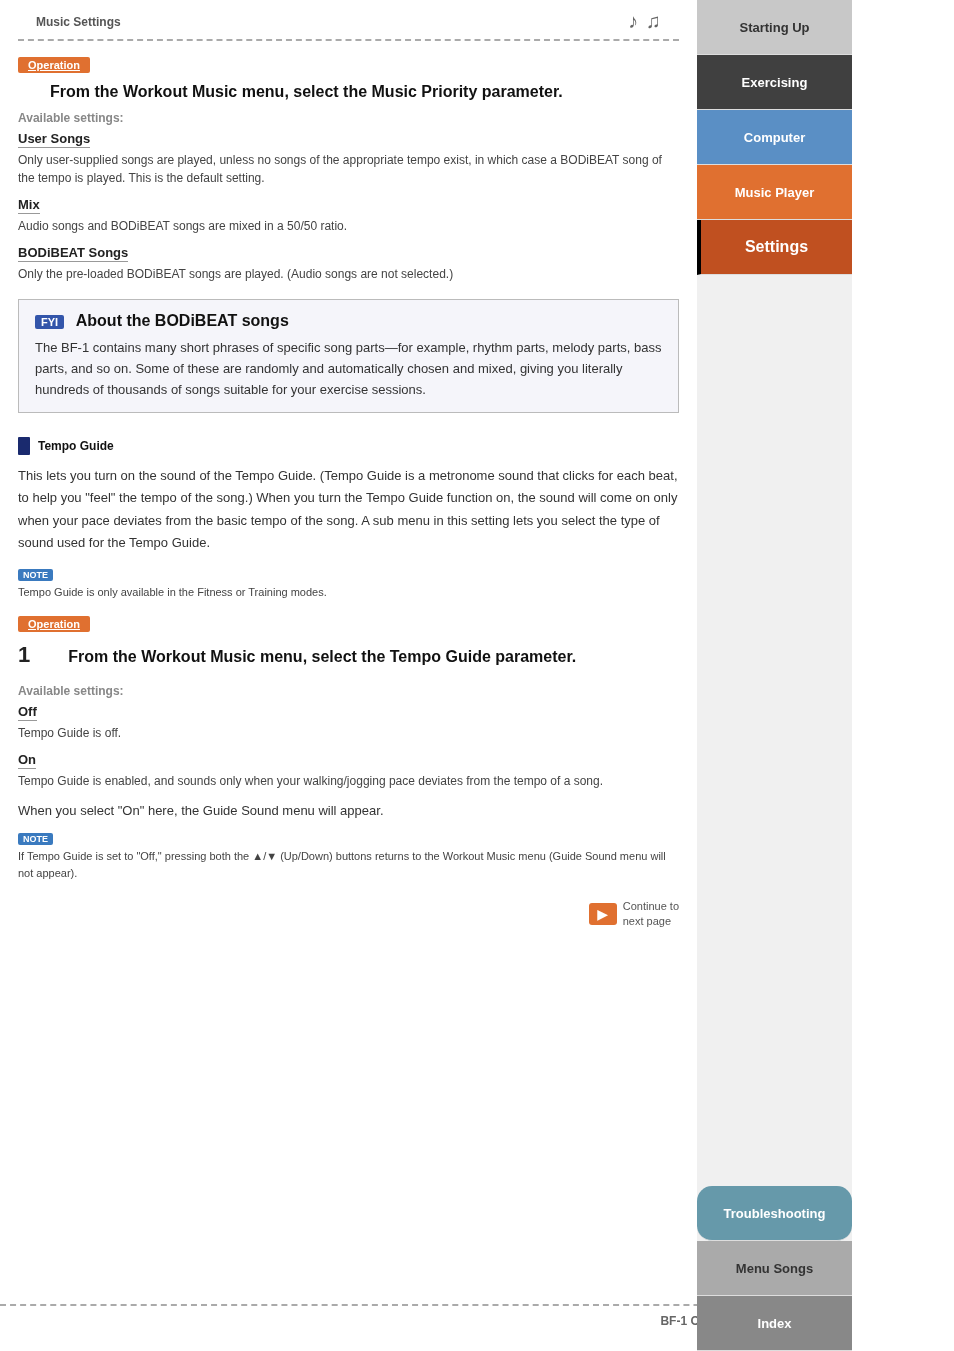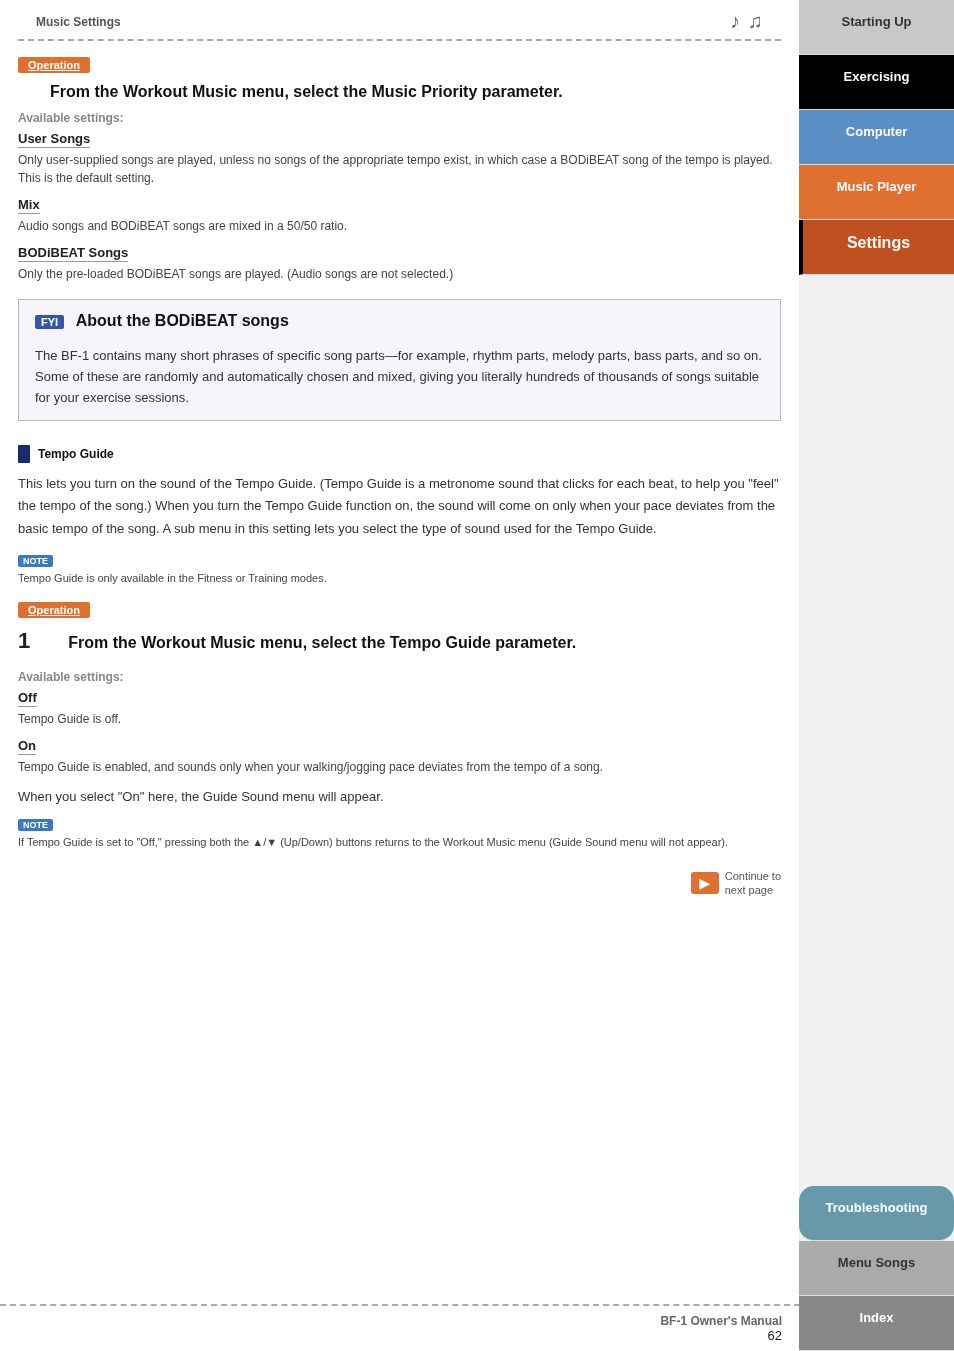--- a/index.html
+++ b/index.html
@@ -8,21 +8,21 @@
       font-size: 13px;
       background: #fff;
       color: #222;
       width: 954px;
       min-height: 1351px;
       position: relative;
     }
 
     .page-wrapper {
       display: flex;
-      width: 954px;
+      width: 852px;
       min-height: 1351px;
     }
 
     
     .main-content {
       flex: 1;
       padding: 0 18px 0 18px;
       max-width: 800px;
     }
 
@@ -234,20 +234,21 @@
       width: 155px;
       min-height: 1351px;
       background: #f0f0f0;
       display: flex;
       flex-direction: column;
       position: relative;
     }
 
     .sidebar-item {
       display: flex;
+      align-items: center;
       justify-content: center;
       text-align: center;
       padding: 14px 8px;
       font-size: 13px;
       font-weight: bold;
       color: #333;
       border-bottom: 1px solid #ddd;
       cursor: pointer;
       min-height: 55px;
       background: #e8e8e8;
@@ -255,21 +256,21 @@
     .sidebar-item.active {
       background: #fff;
       color: #222;
       border-left: 4px solid #000000;
     }
     .sidebar-item.nav-starting-up {
       background: #c8c8c8;
       color: #333;
     }
     .sidebar-item.nav-exercising {
-      background: #000000;
+      background: #404040;
       color: #fff;
     }
     .sidebar-item.nav-computer {
       background: #5a8fc5;
       color: #fff;
     }
     .sidebar-item.nav-music-player {
       background: #e07030;
       color: #fff;
     }
@@ -341,21 +342,21 @@
             <div class="setting-item-desc">Audio songs and BODiBEAT songs are mixed in a 50/50 ratio.</div>
           </div>
           <div class="setting-item">
             <div class="setting-item-title">BODiBEAT Songs</div>
             <div class="setting-item-desc">Only the pre-loaded BODiBEAT songs are played. (Audio songs are not selected.)</div>
           </div>
         </div>
       </div>
 
       <div class="fyi-box">
-        <div style="margin-bottom:16px;">
+        <div style="margin-bottom:8px;">
           <span class="fyi-badge">FYI</span>
           <span class="fyi-title">About the BODiBEAT songs</span>
         </div>
         <div class="fyi-content">The BF-1 contains many short phrases of specific song parts—for example, rhythm parts, melody parts, bass parts, and so on. Some of these are randomly and automatically chosen and mixed, giving you literally hundreds of thousands of songs suitable for your exercise sessions.</div>
       </div>
 
       <div style="margin-top:24px;">
         <div class="section-heading">
           <span class="section-heading-bar"></span>
           <span>Tempo Guide</span>

